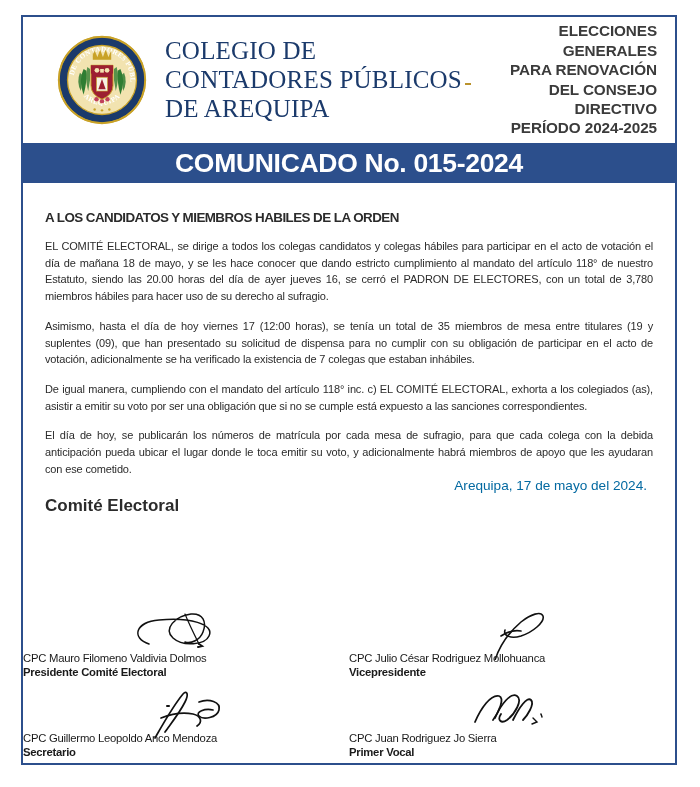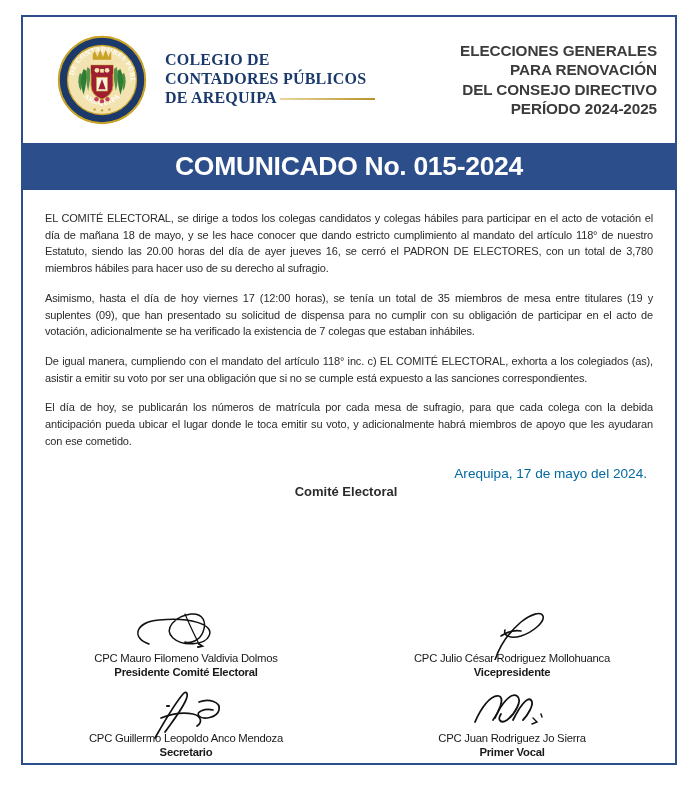--- a/index.html
+++ b/index.html
@@ -54,22 +54,22 @@
   .seal {
     width: 92px;
     height: 92px;
     flex: 0 0 92px;
   }
 
   .org-name {
     margin-left: 17px;
     color: #1b3a6b;
     font-family: "Liberation Serif", serif;
-    font-weight: bold;
-    font-size: 16px;
+    font-weight: normal;
+    font-size: 25px;
     line-height: 1.17;
     letter-spacing: 0.2px;
     position: relative;
     white-space: nowrap;
   }
   .org-name .gold-rule {
     position: absolute;
     left: 2px;
     right: -6px;
     top: 47px;
@@ -98,21 +98,21 @@
     line-height: 1.27;
     letter-spacing: -0.1px;
   }
 
   
   .banner {
     position: absolute;
     left: -1px;
     right: -1px;
     top: 126px;
-    height: 47px;
+    height: 40px;
     background: #2c4f8c;
     display: flex;
     align-items: center;
     justify-content: center;
   }
   .banner-title {
     color: #ffffff;
     font-size: 26.5px;
     font-weight: bold;
     letter-spacing: -0.3px;
@@ -138,52 +138,51 @@
   }
 
   .para {
     font-size: 11px;
     color: #2b2b2b;
     line-height: 1.52;
     text-align: justify;
     margin: 0 0 13px 0;
     letter-spacing: -0.15px;
   }
-  .para:last-of-type { margin-bottom: 16px; }
+  .para:last-of-type { margin-bottom: 0; }
 
   .sign-date {
     text-align: right;
     font-size: 13.6px;
     color: #0369a1;
     padding-right: 6px;
   }
   .sign-org {
-    text-align: center;
-    font-size: 13px;
+    text-align: left;
+    font-size: 17px;
     font-weight: bold;
     color: #2b2b2b;
     padding-right: 6px;
     margin-top: 3px;
   }
 
   
   .signatures {
     position: absolute;
     left: 0;
     right: 0;
     top: 420px;
     display: flex;
     flex-wrap: wrap;
   }
   .sig-cell {
     width: 50%;
     box-sizing: border-box;
     height: 80px;
     position: relative;
-    text-align: center;
   }
   .sig-scribble {
     position: absolute;
     left: 0;
     right: 0;
     top: -6px;
     height: 52px;
     display: flex;
     justify-content: center;
     pointer-events: none;
@@ -293,20 +292,21 @@
         <div>DEL CONSEJO DIRECTIVO</div>
         <div>PERÍODO 2024-2025</div>
       </div>
     </div>
 
     <div class="banner">
       <div class="banner-title">COMUNICADO No. 015-2024</div>
     </div>
 
     <div class="body-area">
+      <div class="addressee">A LOS CANDIDATOS Y MIEMBROS HABILES DE LA ORDEN</div>
 
       <p class="para">EL COMITÉ ELECTORAL, se dirige a todos los colegas candidatos y colegas hábiles para participar en el acto de votación el día de mañana 18 de mayo, y se les hace conocer que dando estricto cumplimiento al mandato del artículo 118° de nuestro Estatuto, siendo las 20.00 horas del día de ayer jueves 16, se cerró el PADRON DE ELECTORES, con un total de 3,780 miembros hábiles para hacer uso de su derecho al sufragio.</p>
       <p class="para">Asimismo, hasta el día de hoy viernes 17 (12:00 horas), se tenía un total de 35 miembros de mesa entre titulares (19 y suplentes (09), que han presentado su solicitud de dispensa para no cumplir con su obligación de participar en el acto de votación, adicionalmente se ha verificado la existencia de 7 colegas que estaban inhábiles.</p>
       <p class="para">De igual manera, cumpliendo con el mandato del artículo 118° inc. c) EL COMITÉ ELECTORAL, exhorta a los colegiados (as), asistir a emitir su voto por ser una obligación que si no se cumple está expuesto a las sanciones correspondientes.</p>
       <p class="para">El día de hoy, se publicarán los números de matrícula por cada mesa de sufragio, para que cada colega con la debida anticipación pueda ubicar el lugar donde le toca emitir su voto, y adicionalmente habrá miembros de apoyo que les ayudaran con ese cometido.</p>
 
       <div class="sign-date">Arequipa, 17 de mayo del 2024.</div>
       <div class="sign-org">Comité Electoral</div>
 
       <div class="signatures">

